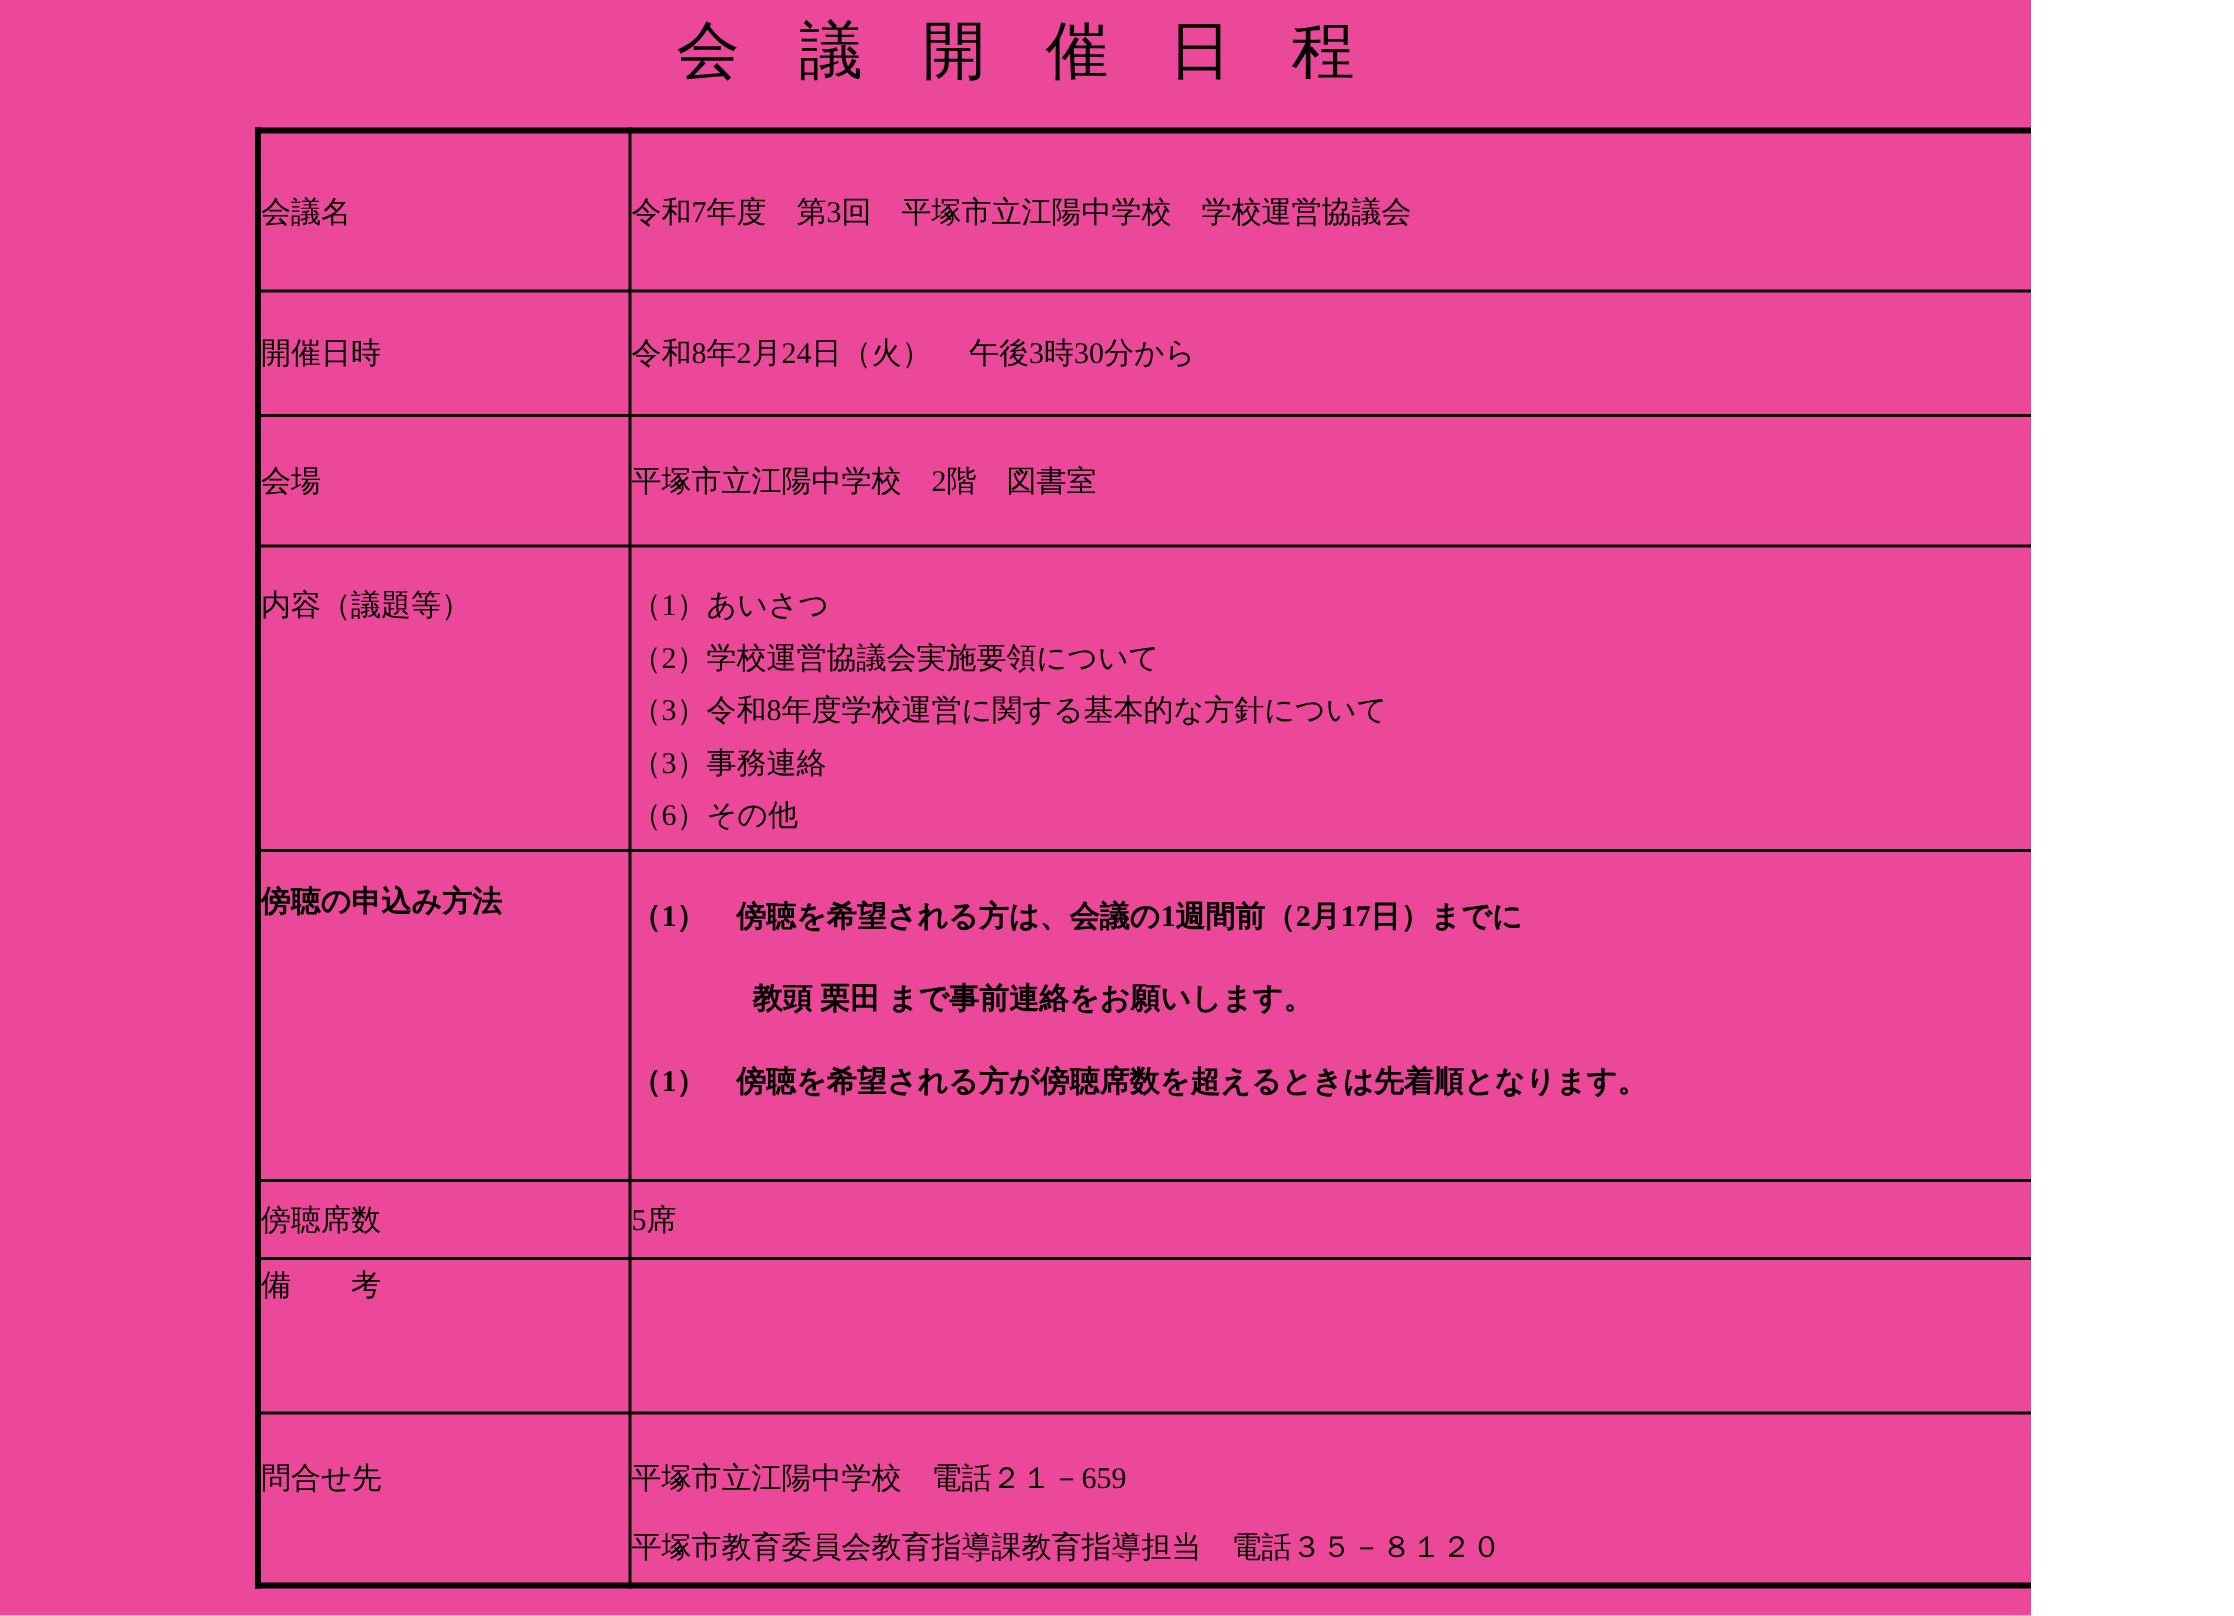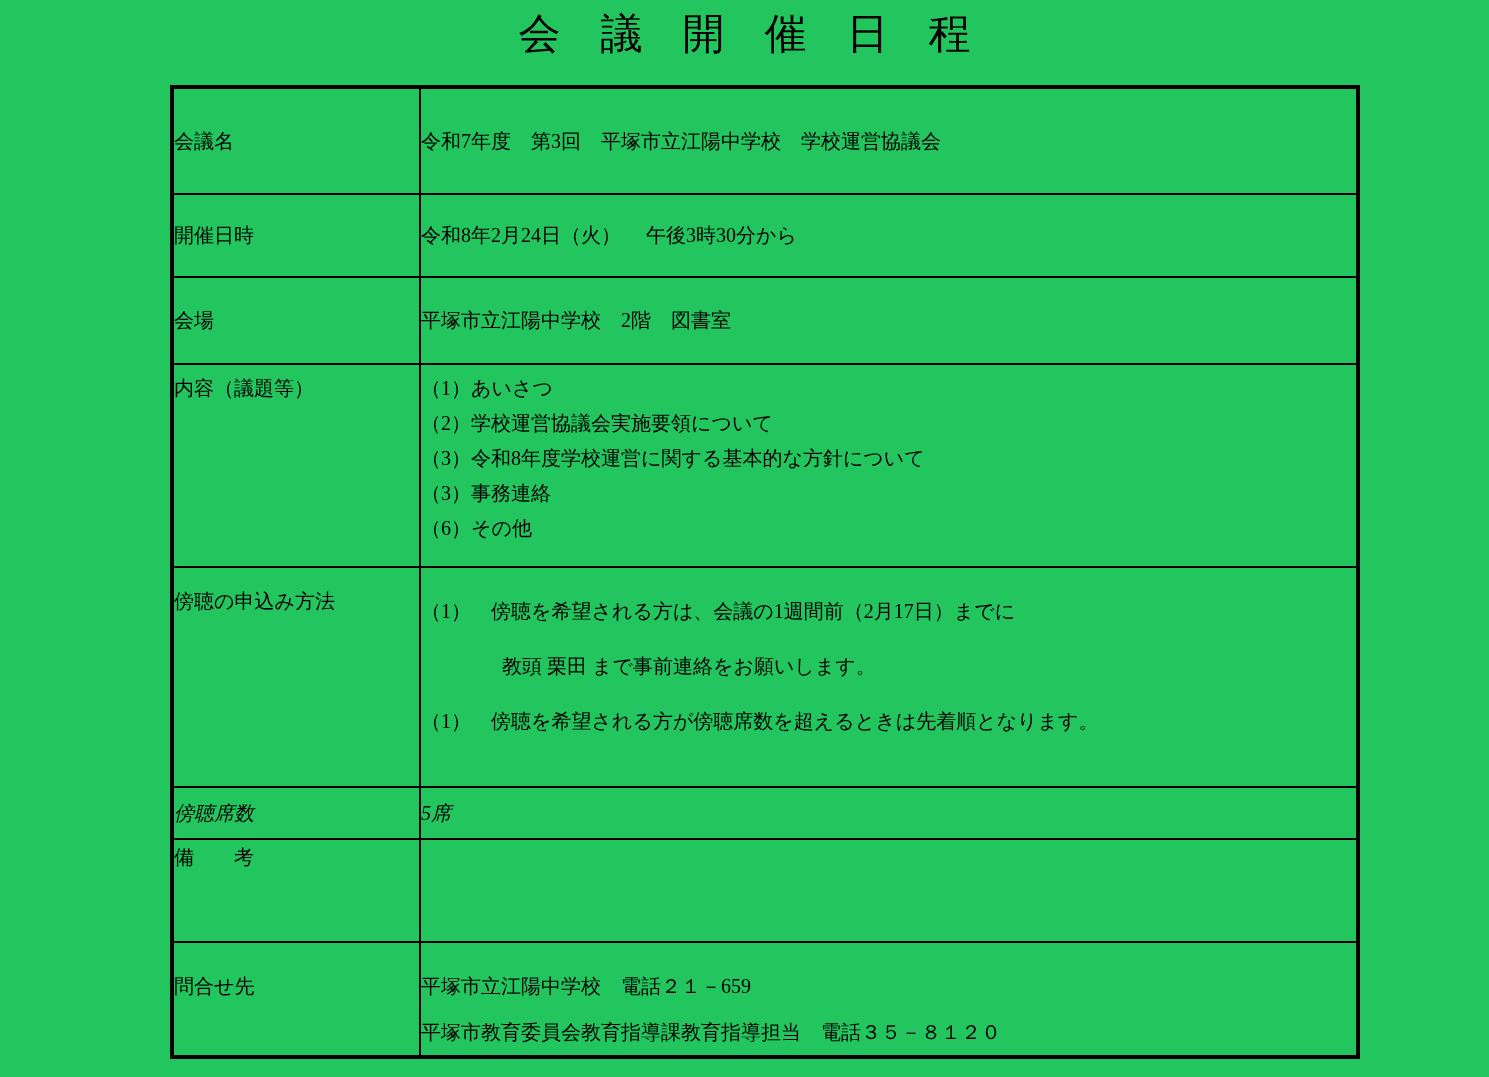--- a/index.html
+++ b/index.html
@@ -4,23 +4,23 @@
 <style>
   html, body {
     margin: 0;
     padding: 0;
     background: #ffffff;
     color: #000000;
     font-family: "Liberation Serif", "DejaVu Serif", serif;
   }
   .page {
     position: relative;
-    width: 1489px;
+    width: 1354px;
     height: 1077px;
-    background: #22c55e;
+    background: #ec4899;
     overflow: hidden;
   }
   .doc-title {
     position: absolute;
     top: 6px;
     left: 0;
     width: 100%;
     margin: 0;
     text-align: center;
     font-size: 42px;
@@ -47,29 +47,29 @@
   col.col-label { width: 248px; }
   col.col-value { width: 938px; }
 
   td.cell-label { padding-left: 12px; padding-right: 6px; }
   td.cell-value { padding-left: 18px; padding-right: 10px; }
 
   tr.row-name   { height: 107px; }
   tr.row-date   { height: 83px; }
   tr.row-venue  { height: 87px; }
   tr.row-agenda { height: 203px; }
-  tr.row-apply  { height: 220px; }
-  tr.row-seats  { height: 52px; font-style: italic; }
+  tr.row-apply  { height: 220px; font-weight: bold; }
+  tr.row-seats  { height: 52px; }
   tr.row-notes  { height: 103px; }
   tr.row-contact{ height: 100px; }
 
   .va-middle { vertical-align: middle; }
   .va-top    { vertical-align: top; }
 
-  tr.row-agenda td  { padding-top: 6px;  line-height: 35px; }
+  tr.row-agenda td  { padding-top: 22px;  line-height: 35px; }
   tr.row-apply td   { padding-top: 16px; }
   tr.row-apply td.cell-label { line-height: 35px; }
   tr.row-apply td.cell-value { line-height: 55px; }
   tr.row-notes td   { padding-top: 0; line-height: 35px; }
   tr.row-contact td { padding-top: 20px;  line-height: 46px; }
 
   .line { white-space: nowrap; }
   .line.indent { padding-left: 81px; }
 </style>
 </head>

